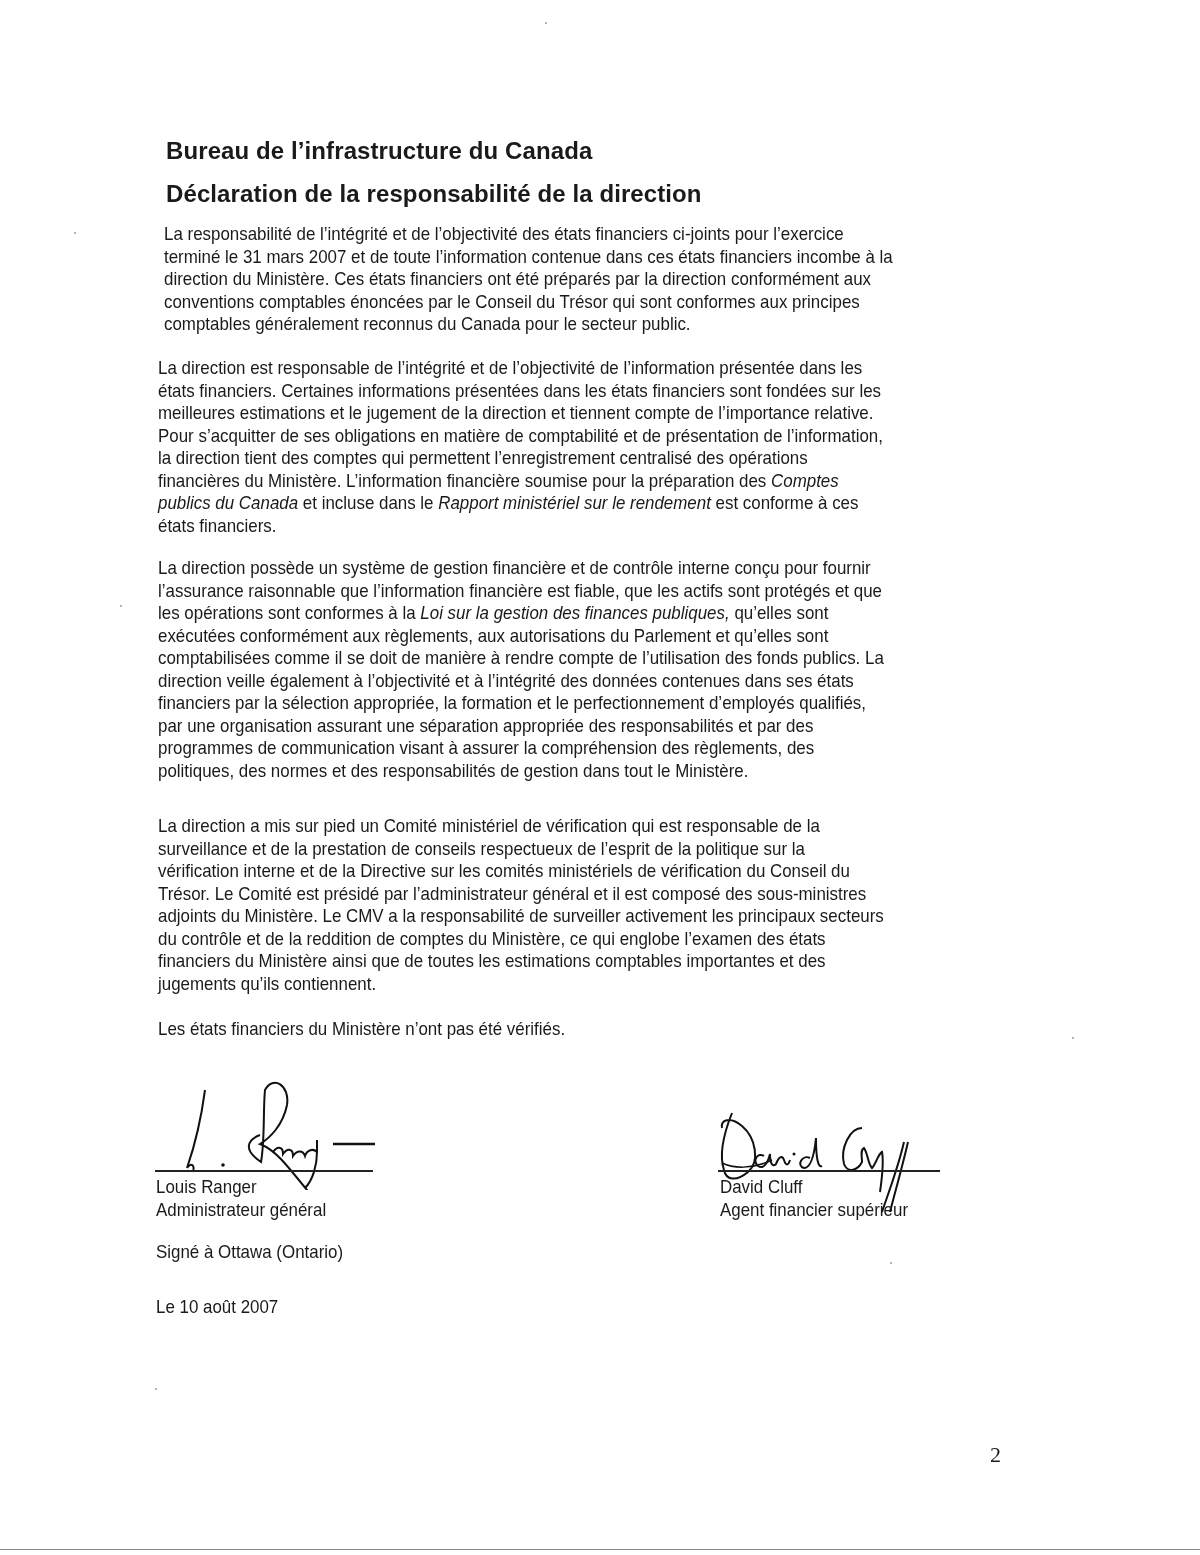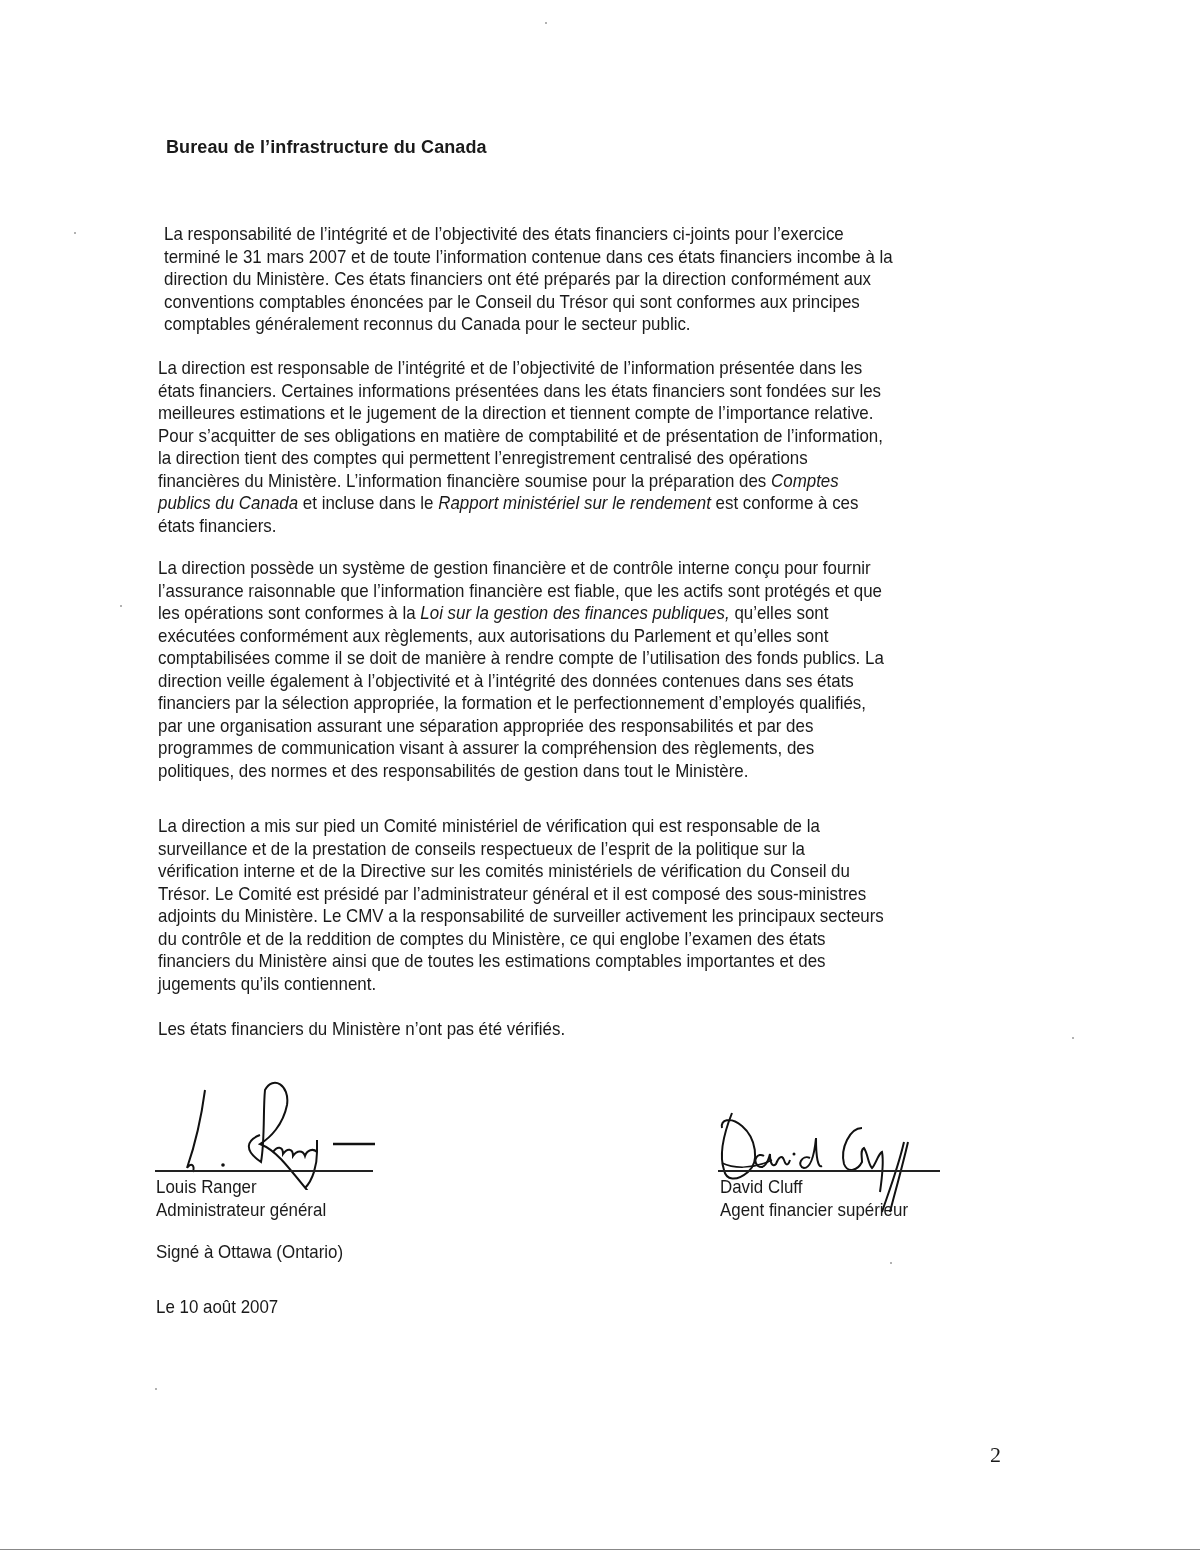--- a/index.html
+++ b/index.html
@@ -1,21 +1,21 @@
 <!DOCTYPE html>
 <html><head>
 <meta charset="utf-8">
 <style>
   html, body { margin: 0; padding: 0; }
   body {
     width: 1200px; height: 1555px; background: #ffffff; position: relative; overflow: hidden;
     font-family: "Liberation Sans", sans-serif; color: #1a1a1a;
   }
   .page { position: absolute; left: 0; top: 0; width: 1200px; height: 1555px; }
-  .heading { position: absolute; left: 166px; font-weight: bold; font-size: 18px; letter-spacing: 0.1px; }
+  .heading { position: absolute; left: 166px; font-weight: bold; font-size: 24px; letter-spacing: 0.1px; }
   #h1 { top: 137px; }
   #h2 { top: 180px; }
   .para { position: absolute; left: 158px; width: 870px; font-size: 18.2px; line-height: 22.5px; transform: scaleX(0.93); transform-origin: left top; }
   #p1 { top: 223px; width: 920px; left: 164px; }
   #p2 { top: 357px; width: 925px; }
   #p3 { top: 557px; width: 925px; }
   #p4 { top: 815px; width: 925px; }
   #p5 { top: 1018px; }
   .para .l { display: block; white-space: nowrap; }
   .para i { font-style: italic; }
@@ -34,20 +34,21 @@
   #page-num { position: absolute; left: 990px; top: 1442px; font-family: "Liberation Serif", serif; font-size: 22px; }
   #bottom-rule { position: absolute; left: 0; top: 1549px; width: 1200px; height: 1px; background: #888; }
   .speck { position: absolute; width: 2px; height: 2px; background: #999; border-radius: 1px; }
 </style>
 </head>
 <body>
 
 <div class="page">
 
   <div id="h1" class="heading">Bureau de l’infrastructure du Canada</div>
+  <div id="h2" class="heading">Déclaration de la responsabilité de la direction</div>
 
   <div id="p1" class="para">
     <span class="l">La responsabilité de l’intégrité et de l’objectivité des états financiers ci-joints pour l’exercice</span>
     <span class="l">terminé le 31 mars 2007 et de toute l’information contenue dans ces états financiers incombe à la</span>
     <span class="l">direction du Ministère. Ces états financiers ont été préparés par la direction conformément aux</span>
     <span class="l">conventions comptables énoncées par le Conseil du Trésor qui sont conformes aux principes</span>
     <span class="l">comptables généralement reconnus du Canada pour le secteur public.</span>
   </div>
 
   <div id="p2" class="para">

